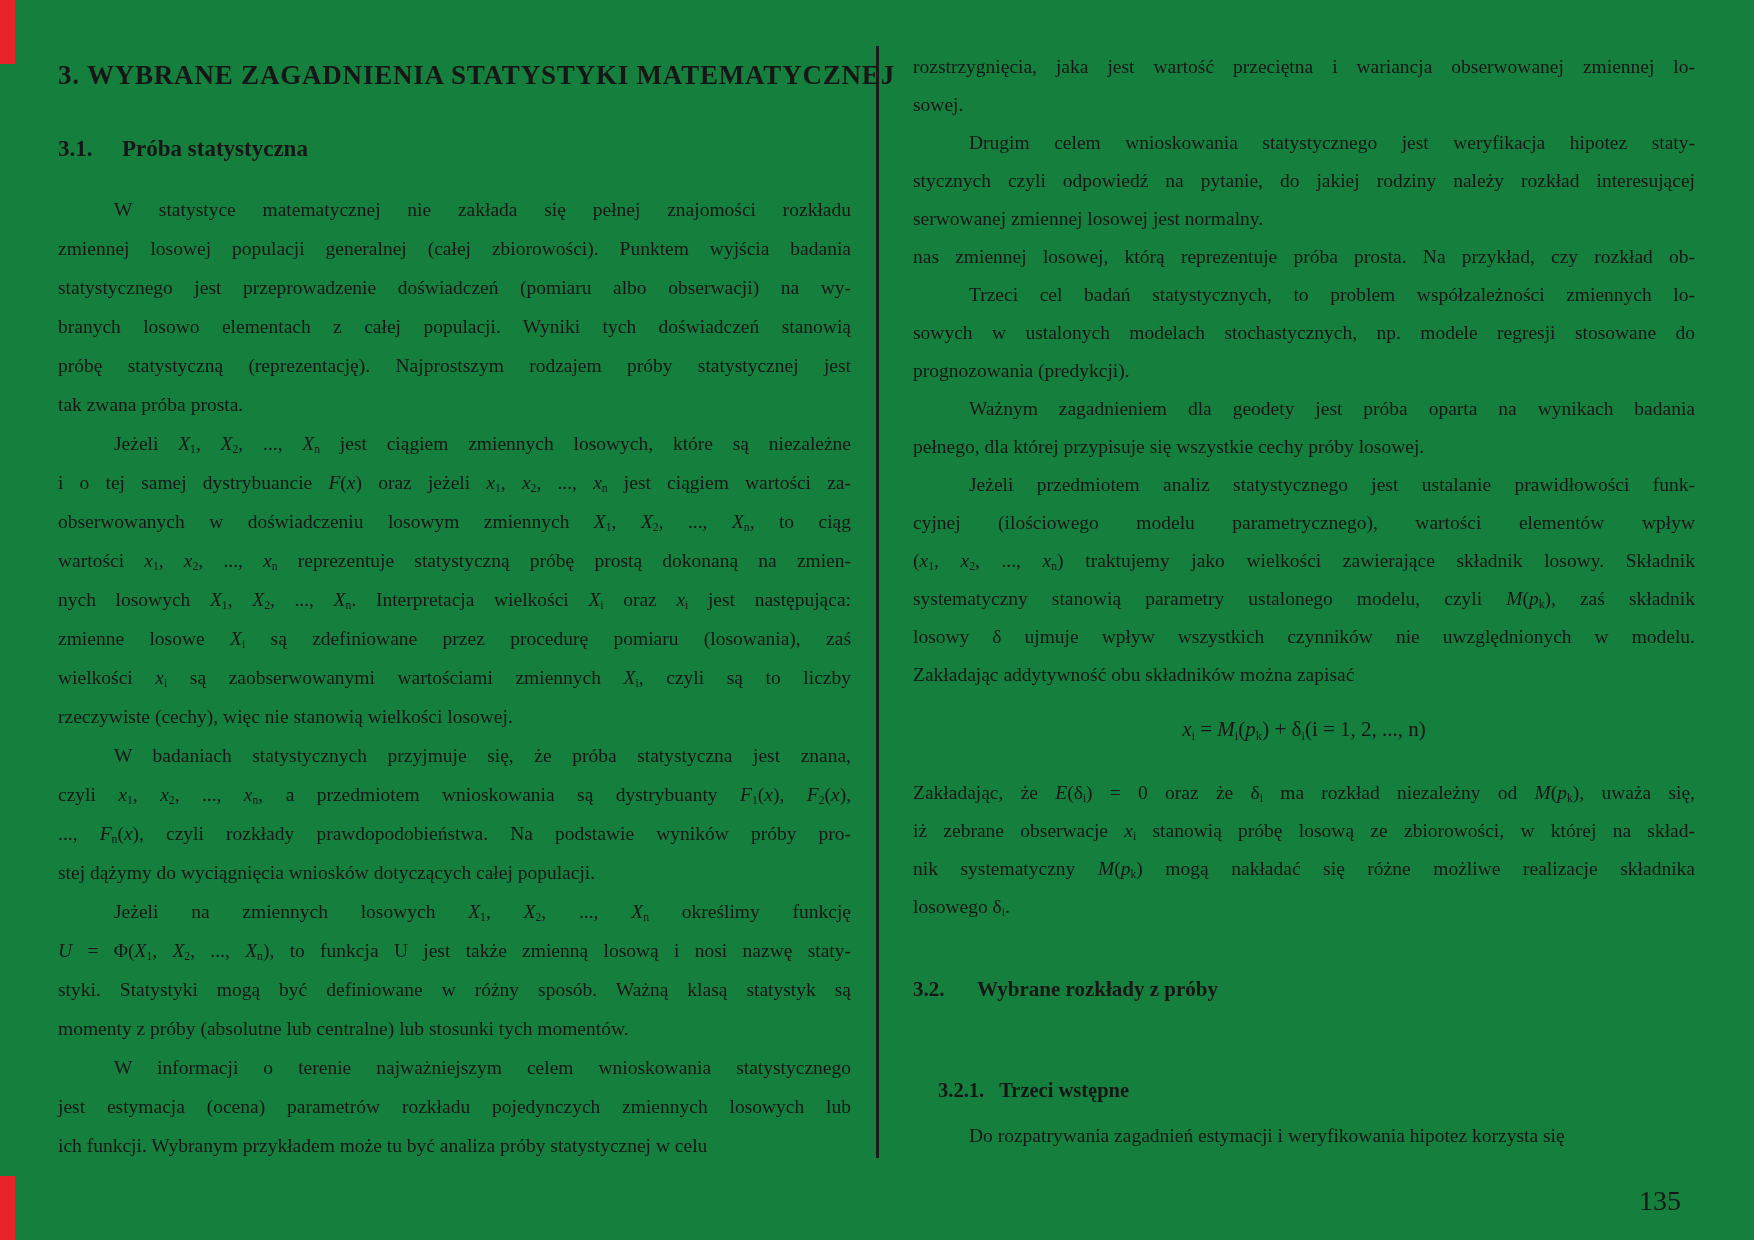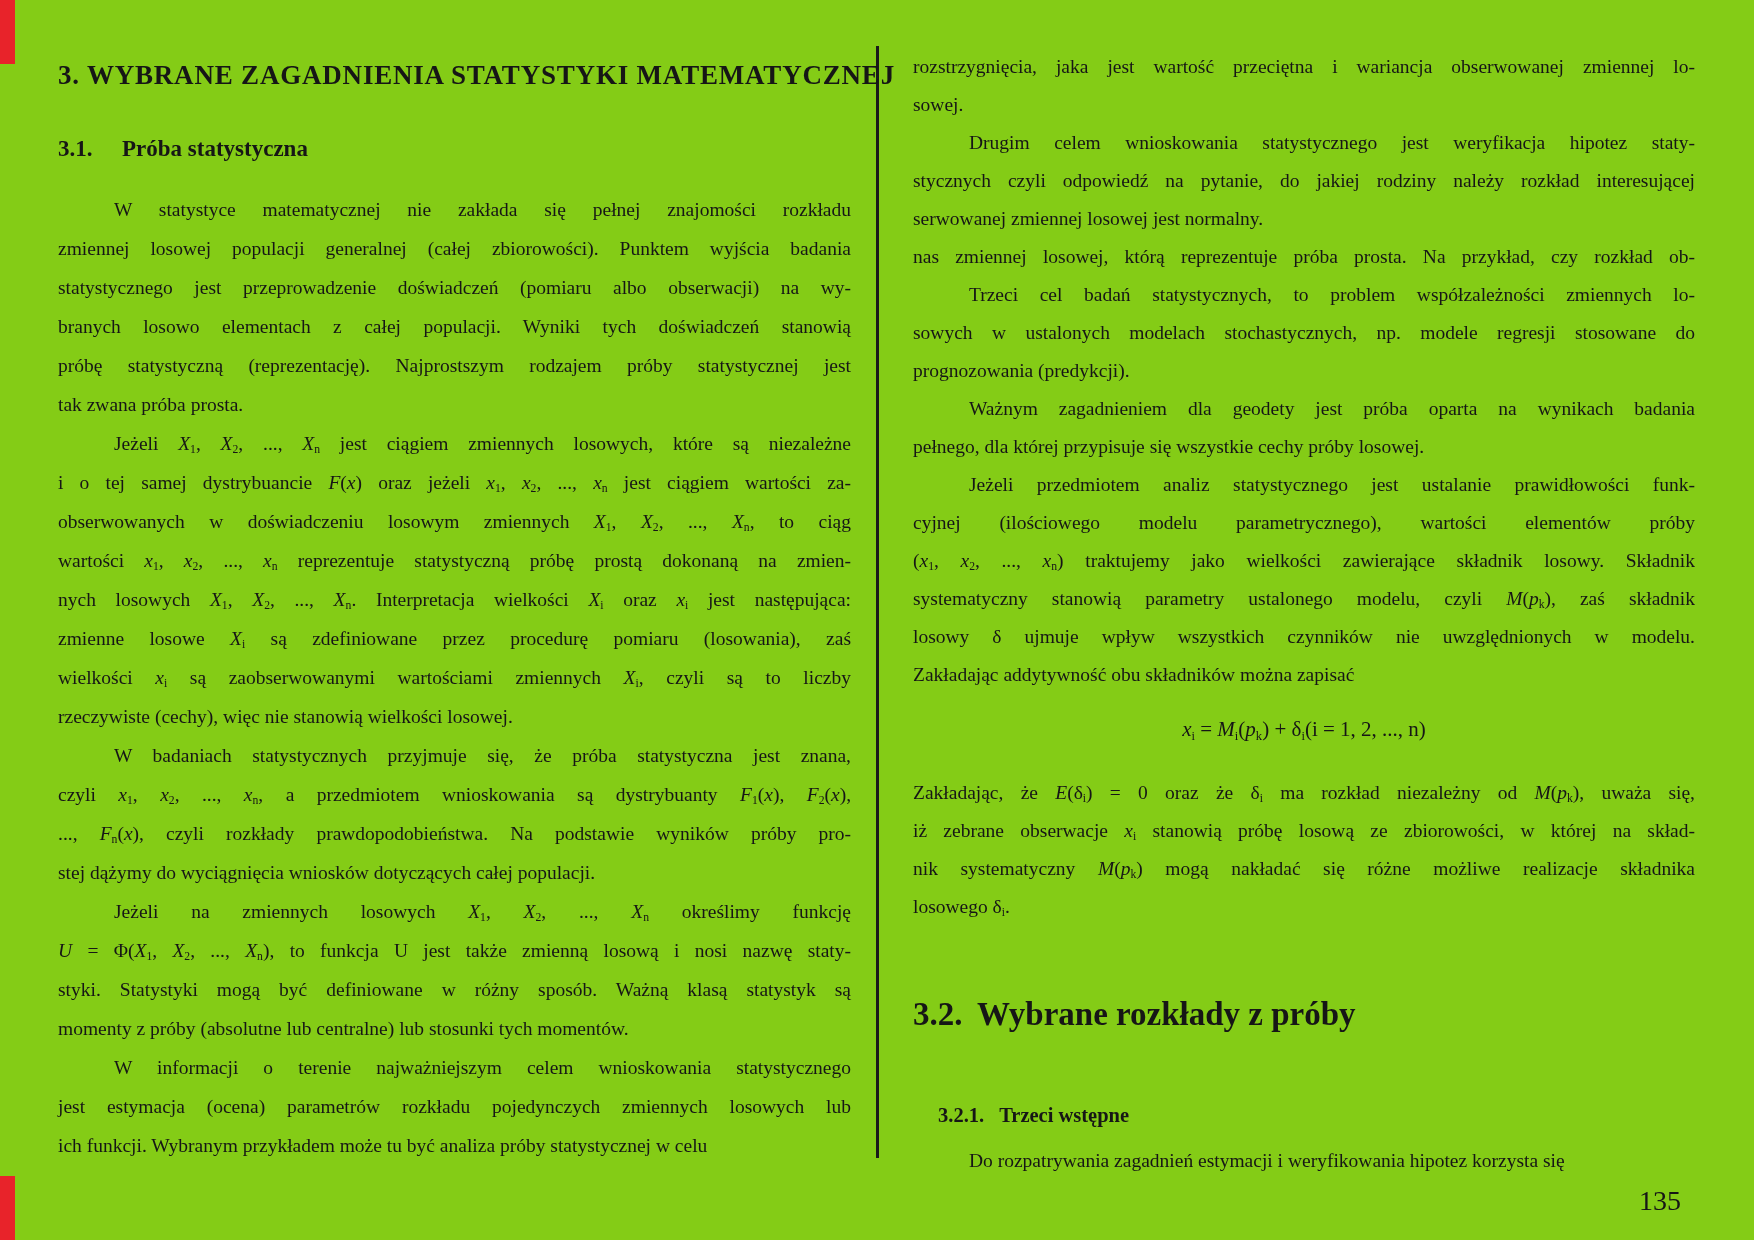--- a/index.html
+++ b/index.html
@@ -3,21 +3,21 @@
 <meta charset="utf-8">
 <style>
   html,body{margin:0;padding:0;}
   body{
     width:1754px;height:1240px;
     background:#ffffff;
     font-family:"Liberation Serif","DejaVu Serif",serif;
     color:#161616;
     overflow:hidden;
   }
-  .page{position:relative;width:1754px;height:1240px;background:#84cc16;}
+  .page{position:relative;width:1754px;height:1240px;background:#15803d;}
 
   .red-mark{position:absolute;left:0;width:15px;background:#e8232a;}
   .red-mark.top{top:0;height:64px;}
   .red-mark.bottom{top:1176px;height:64px;}
 
   .divider{position:absolute;left:876px;top:46px;width:3px;height:1112px;background:#1a1a1a;}
 
   .col{position:absolute;}
   #col-left{left:58px;top:58px;width:793px;}
   #col-right{left:913px;top:48px;width:782px;}
@@ -33,21 +33,21 @@
   sub{font-size:0.6em;line-height:0;vertical-align:-0.28em;}
   i{font-style:italic;}
 
   .chapter-heading{
     font-size:27px;font-weight:bold;letter-spacing:0.8px;
     line-height:34px;margin:0 0 42px 0;white-space:nowrap;
   }
   .section-heading,.subsection-heading{font-weight:bold;white-space:nowrap;}
   .section-heading .num{display:inline-block;min-width:64px;}
   #col-left .section-heading{font-size:23px;line-height:30px;margin:0 0 26px 0;}
-  #col-right .section-heading{font-size:33px;line-height:32px;margin:72px 0 0 0;}
+  #col-right .section-heading{font-size:21px;line-height:32px;margin:47px 0 0 0;}
   #col-right .subsection-heading{font-size:20.5px;line-height:26px;margin:72px 0 14px 0;}
   .subsection-heading .num{display:inline-block;margin-right:15px;margin-left:25px;}
 
   .formula{
     text-align:center;text-align-last:center;
     font-size:21px;line-height:38px;
     margin:16px 0 26px 0;
   }
 
   .page-number{
@@ -98,21 +98,21 @@
       <div class="line indent">Drugim celem wnioskowania statystycznego jest weryfikacja hipotez staty-</div>
       <div class="line">stycznych czyli odpowiedź na pytanie, do jakiej rodziny należy rozkład interesującej</div>
       <div class="line para-end">serwowanej zmiennej losowej jest normalny.</div>
       <div class="line">nas zmiennej losowej, którą reprezentuje próba prosta. Na przykład, czy rozkład ob-</div>
       <div class="line indent">Trzeci cel badań statystycznych, to problem współzależności zmiennych lo-</div>
       <div class="line">sowych w ustalonych modelach stochastycznych, np. modele regresji stosowane do</div>
       <div class="line para-end">prognozowania (predykcji).</div>
       <div class="line indent">Ważnym zagadnieniem dla geodety jest próba oparta na wynikach badania</div>
       <div class="line para-end">pełnego, dla której przypisuje się wszystkie cechy próby losowej.</div>
       <div class="line indent">Jeżeli przedmiotem analiz statystycznego jest ustalanie prawidłowości funk-</div>
-      <div class="line">cyjnej (ilościowego modelu parametrycznego), wartości elementów próby</div>
+      <div class="line">cyjnej (ilościowego modelu parametrycznego), wartości elementów wpływ</div>
       <div class="line">(<i>x</i><sub>1</sub>, <i>x</i><sub>2</sub>, ..., <i>x</i><sub>n</sub>) traktujemy jako wielkości zawierające składnik losowy. Składnik</div>
       <div class="line">systematyczny stanowią parametry ustalonego modelu, czyli <i>M</i>(<i>p</i><sub>k</sub>), zaś składnik</div>
       <div class="line">losowy δ ujmuje wpływ wszystkich czynników nie uwzględnionych w modelu.</div>
       <div class="line para-end">Zakładając addytywność obu składników można zapisać</div>
       <div class="formula"><i>x</i><sub>i</sub> = <i>M</i><sub>i</sub>(<i>p</i><sub>k</sub>) + δ<sub>i</sub>(i = 1, 2, ..., n)</div>
       <div class="line">Zakładając, że <i>E</i>(δ<sub>i</sub>) = 0 oraz że δ<sub>i</sub> ma rozkład niezależny od <i>M</i>(<i>p</i><sub>k</sub>), uważa się,</div>
       <div class="line">iż zebrane obserwacje <i>x</i><sub>i</sub> stanowią próbę losową ze zbiorowości, w której na skład-</div>
       <div class="line">nik systematyczny <i>M</i>(<i>p</i><sub>k</sub>) mogą nakładać się różne możliwe realizacje składnika</div>
       <div class="line para-end">losowego δ<sub>i</sub>.</div>
       <div class="section-heading"><span class="num">3.2.</span><span class="ttl">Wybrane rozkłady z próby</span></div>

